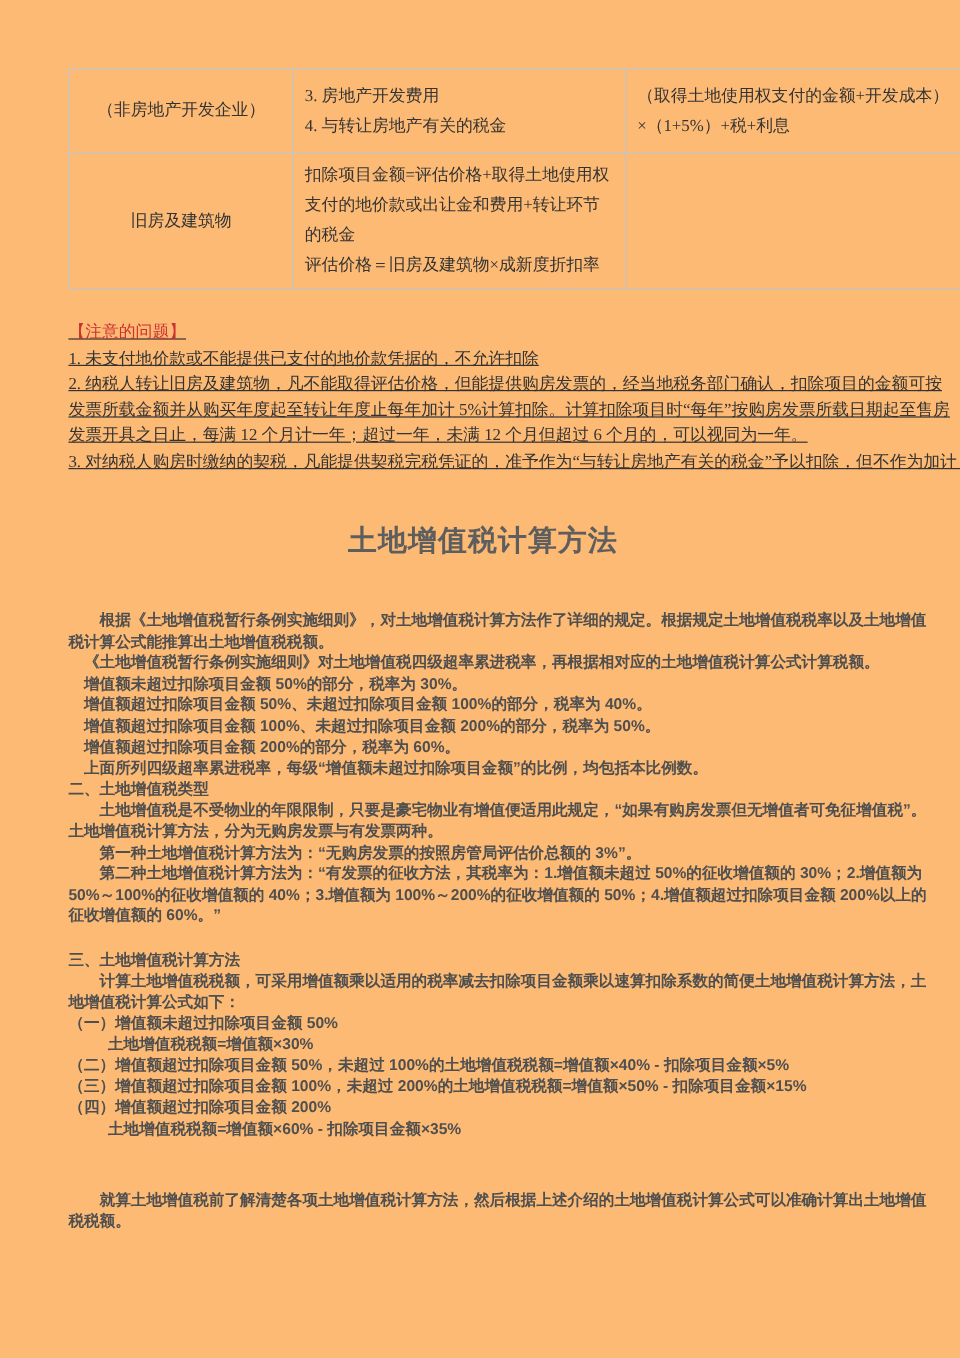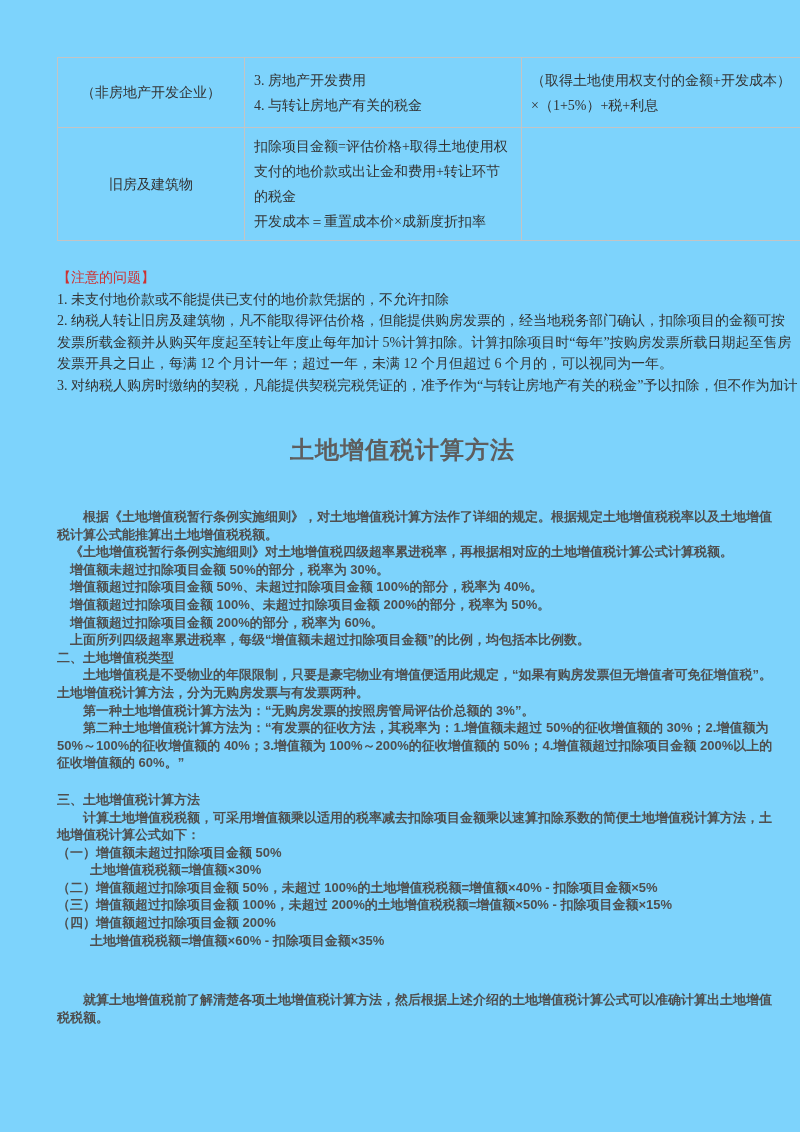--- a/index.html
+++ b/index.html
@@ -1,21 +1,21 @@
 <!DOCTYPE html>
 <html style="--accent-red: #cc3232; --title-gray: #5e5e5e; --text-dark: #333333; --body-gray: #4f4f4f; --table-border: #c4c4c4;"><head>
 <meta charset="utf-8">
 <style>
   html,body { margin:0; padding:0; background:#ffffff; }
   .page {
     position:relative;
     width:800px; height:1132px;
     box-sizing:border-box;
     padding:57px 0 0 57px;
-    background:#7dd3fc;
+    background:#fdba74;
     overflow:hidden;
     font-family:"Liberation Sans", sans-serif;
   }
   
   .tbl {
     border-collapse:collapse;
     table-layout:fixed;
     width:691px;
     font-family:"Liberation Serif","DejaVu Serif",serif;
     font-size:14px;
@@ -33,20 +33,21 @@
   .col-b { width:258px;margin-left:48px; }
   .col-c { width:265px; }
   
   .notes {
     margin-top:26px;
     width:740px;
     font-family:"Liberation Serif","DejaVu Serif",serif;
     font-size:14px;
     line-height:21.5px;
     color:var(--text-dark, #333333);
+    text-decoration:underline;
   }
   .notes-heading { color:var(--accent-red, #cc3232); }
   .note { margin:0; }
   .nowrap { white-space:nowrap; }
   
   .doc-title {
     margin:38px 0 0 0;
     width:691px;
     text-align:center;
     font-family:"Liberation Sans","DejaVu Sans",sans-serif;
@@ -90,21 +91,21 @@
         <div>（取得土地使用权支付的金额+开发成本）</div>
         <div>×（1+5%）+税+利息</div>
       </td>
     </tr>
     <tr>
       <td class="col-a">
         <div>旧房及建筑物</div>
       </td>
       <td class="col-b">
         <div>扣除项目金额=评估价格+取得土地使用权支付的地价款或出让金和费用+转让环节的税金</div>
-        <div>开发成本＝重置成本价×成新度折扣率</div>
+        <div>评估价格＝旧房及建筑物×成新度折扣率</div>
       </td>
       <td class="col-c">
         <div></div>
       </td>
     </tr>
   </tbody>
     </table>
 
   <div class="notes">
     <div class="notes-heading">【注意的问题】</div>

